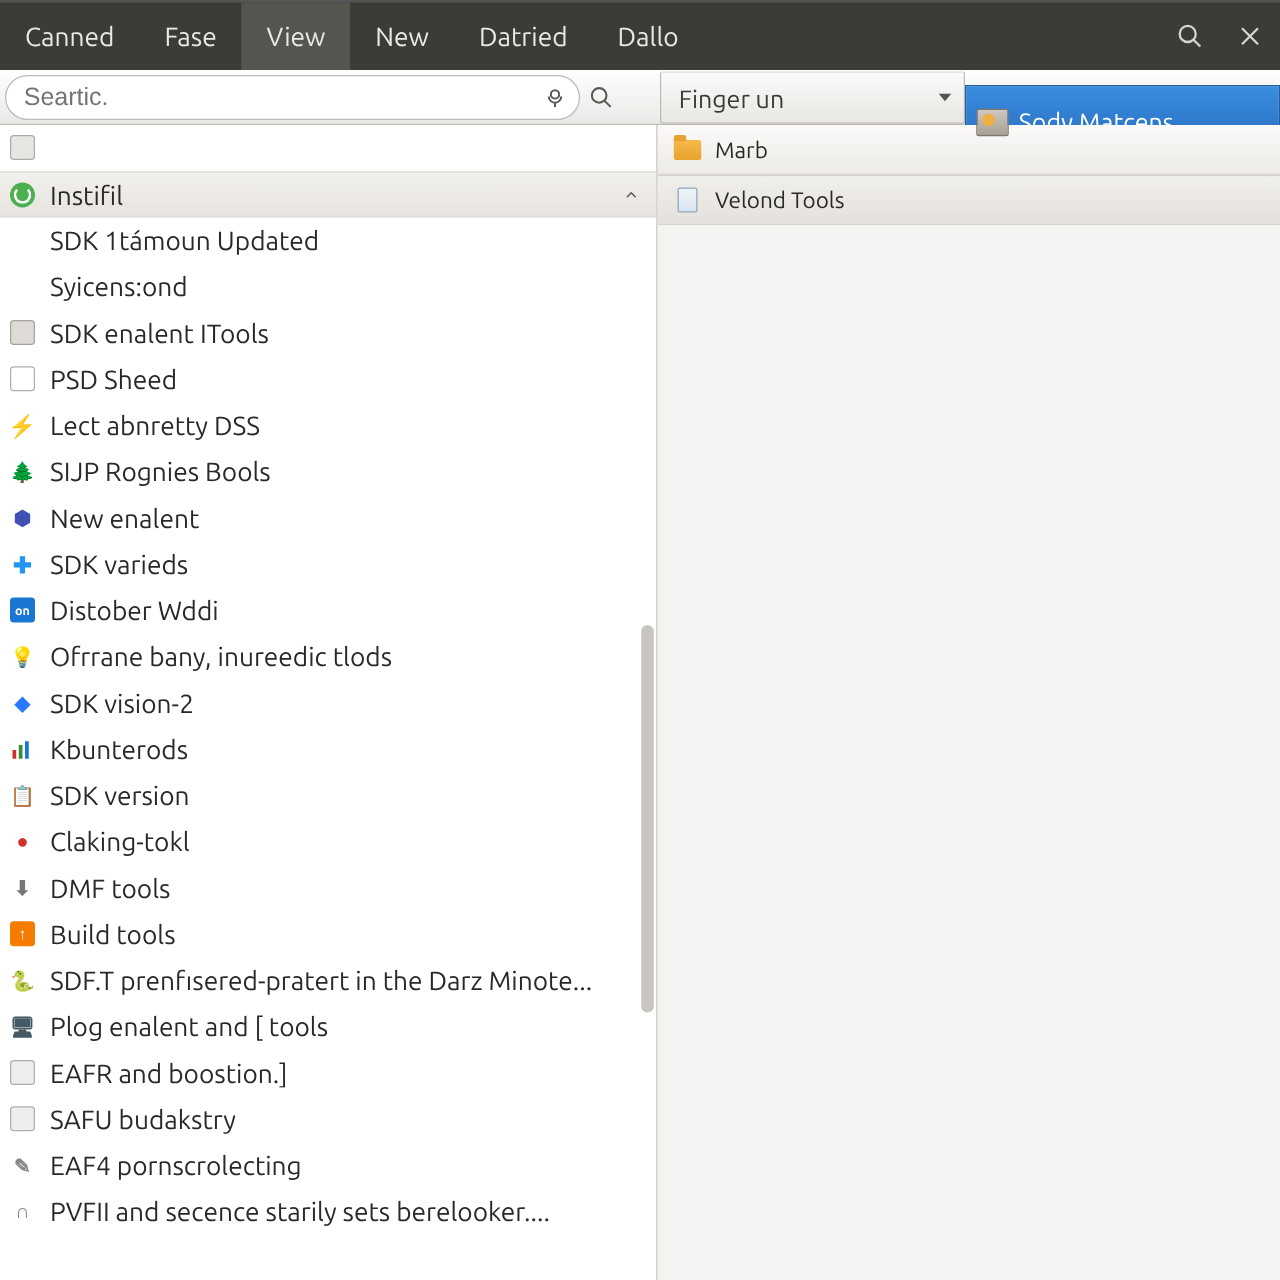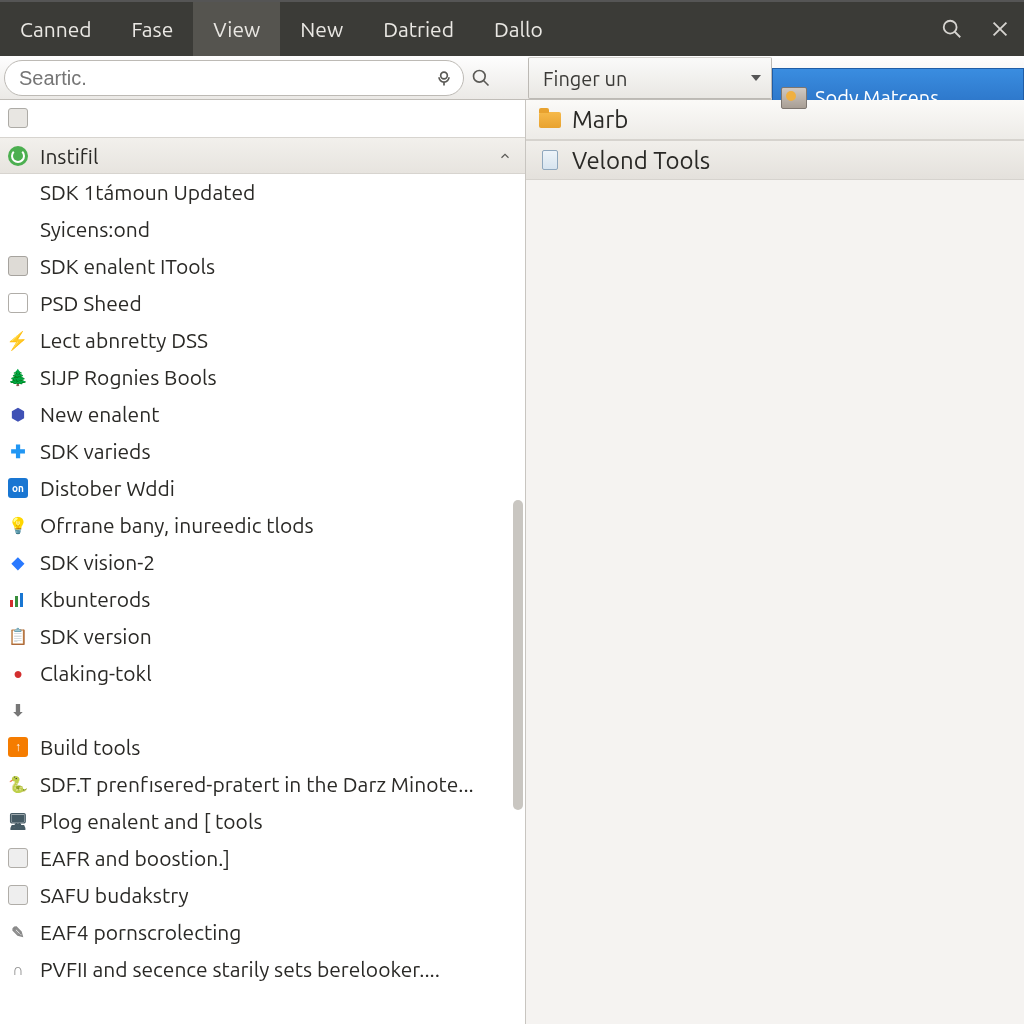--- a/index.html
+++ b/index.html
@@ -193,21 +193,21 @@
     background: #c9c6c1;
     border-radius: 5px;
   }
 
   
   .right-row {
     height: 40px;
     display: flex;
     align-items: center;
     padding: 0 12px;
-    font-size: 24px;
+    font-size: 18px;
     color: #2a2926;
   }
   .right-row.header {
     background: linear-gradient(#fbfaf8, #edebe7);
     border-bottom: 1px solid #d6d3ce;
   }
   .right-row.sel {
     background: linear-gradient(#f1efeb, #e4e1dc);
     border-top: 1px solid #d6d3ce;
     border-bottom: 1px solid #d6d3ce;
@@ -426,20 +426,21 @@
       <div class="list-row">
         <span class="icon">
           <span class="ic ic-warn">●</span>
         </span>
         <span class="label">Claking-tokl</span>
       </div>
       <div class="list-row">
         <span class="icon">
           <span class="ic ic-down">⬇</span>
         </span>
+        <span class="label">DMF tools</span>
       </div>
       <div class="list-row">
         <span class="icon">
           <span class="ic ic-lock">↑</span>
         </span>
         <span class="label">Build tools</span>
       </div>
       <div class="list-row">
         <span class="icon">
           <span class="ic ic-py">🐍</span>

